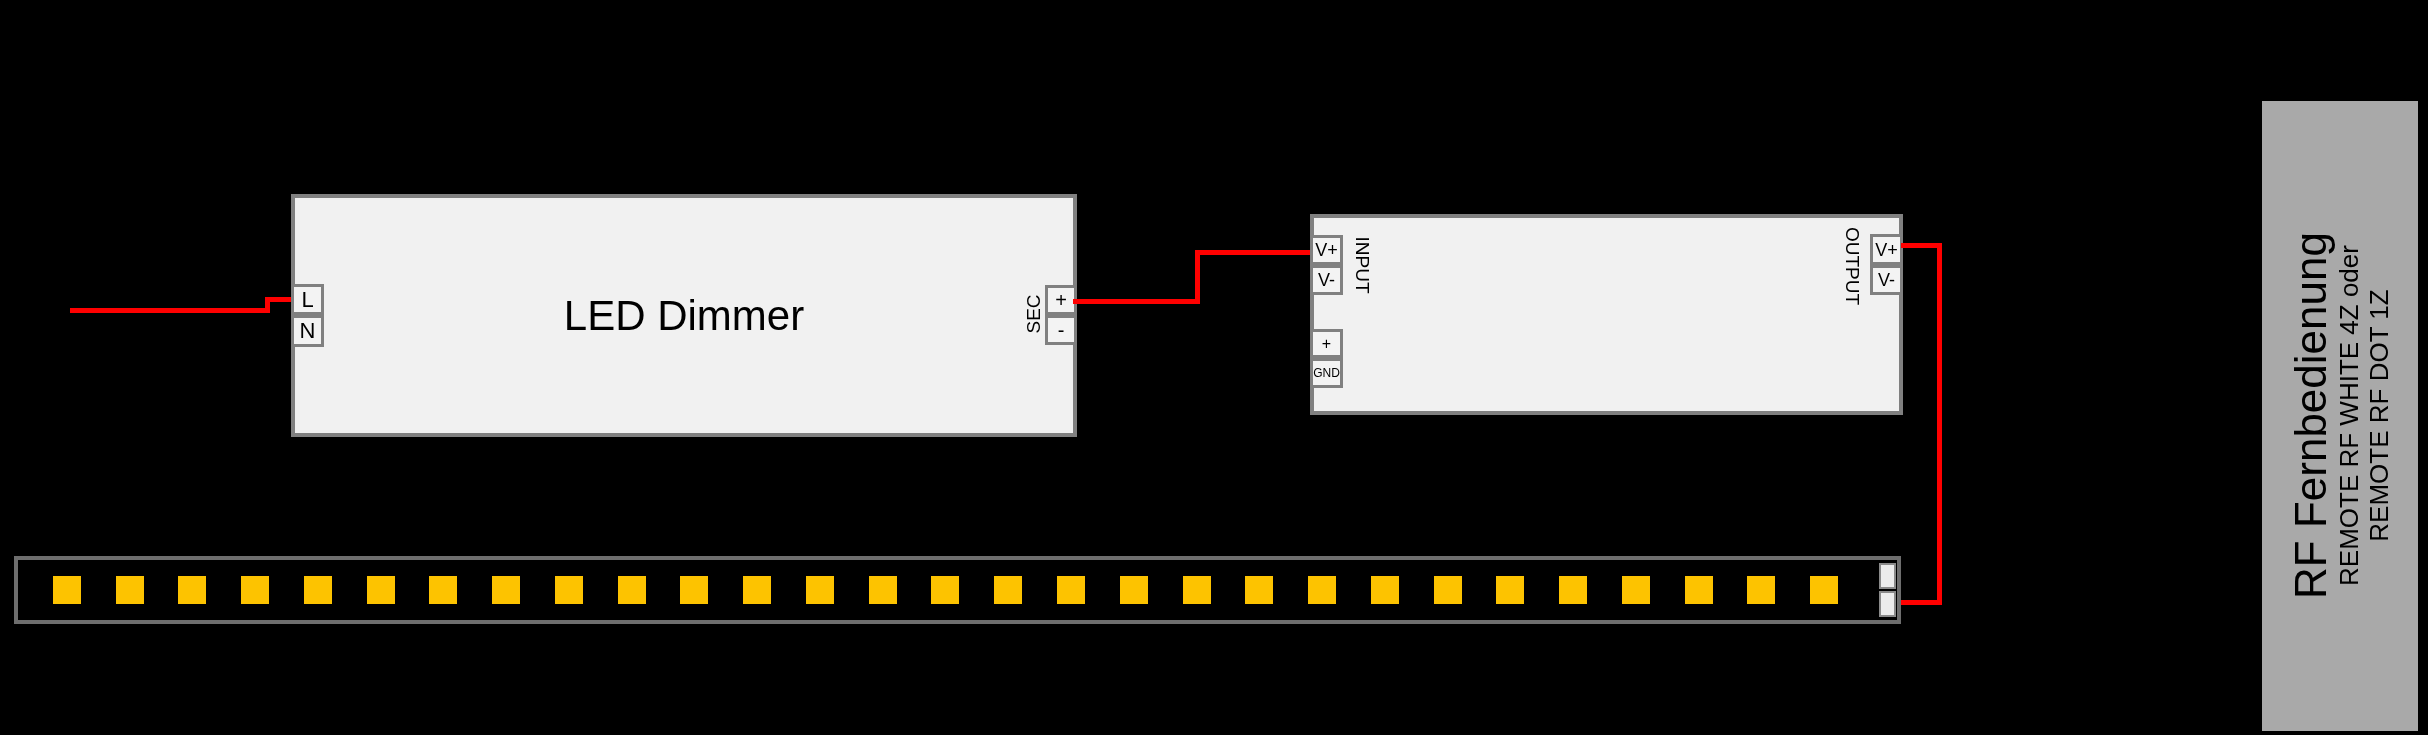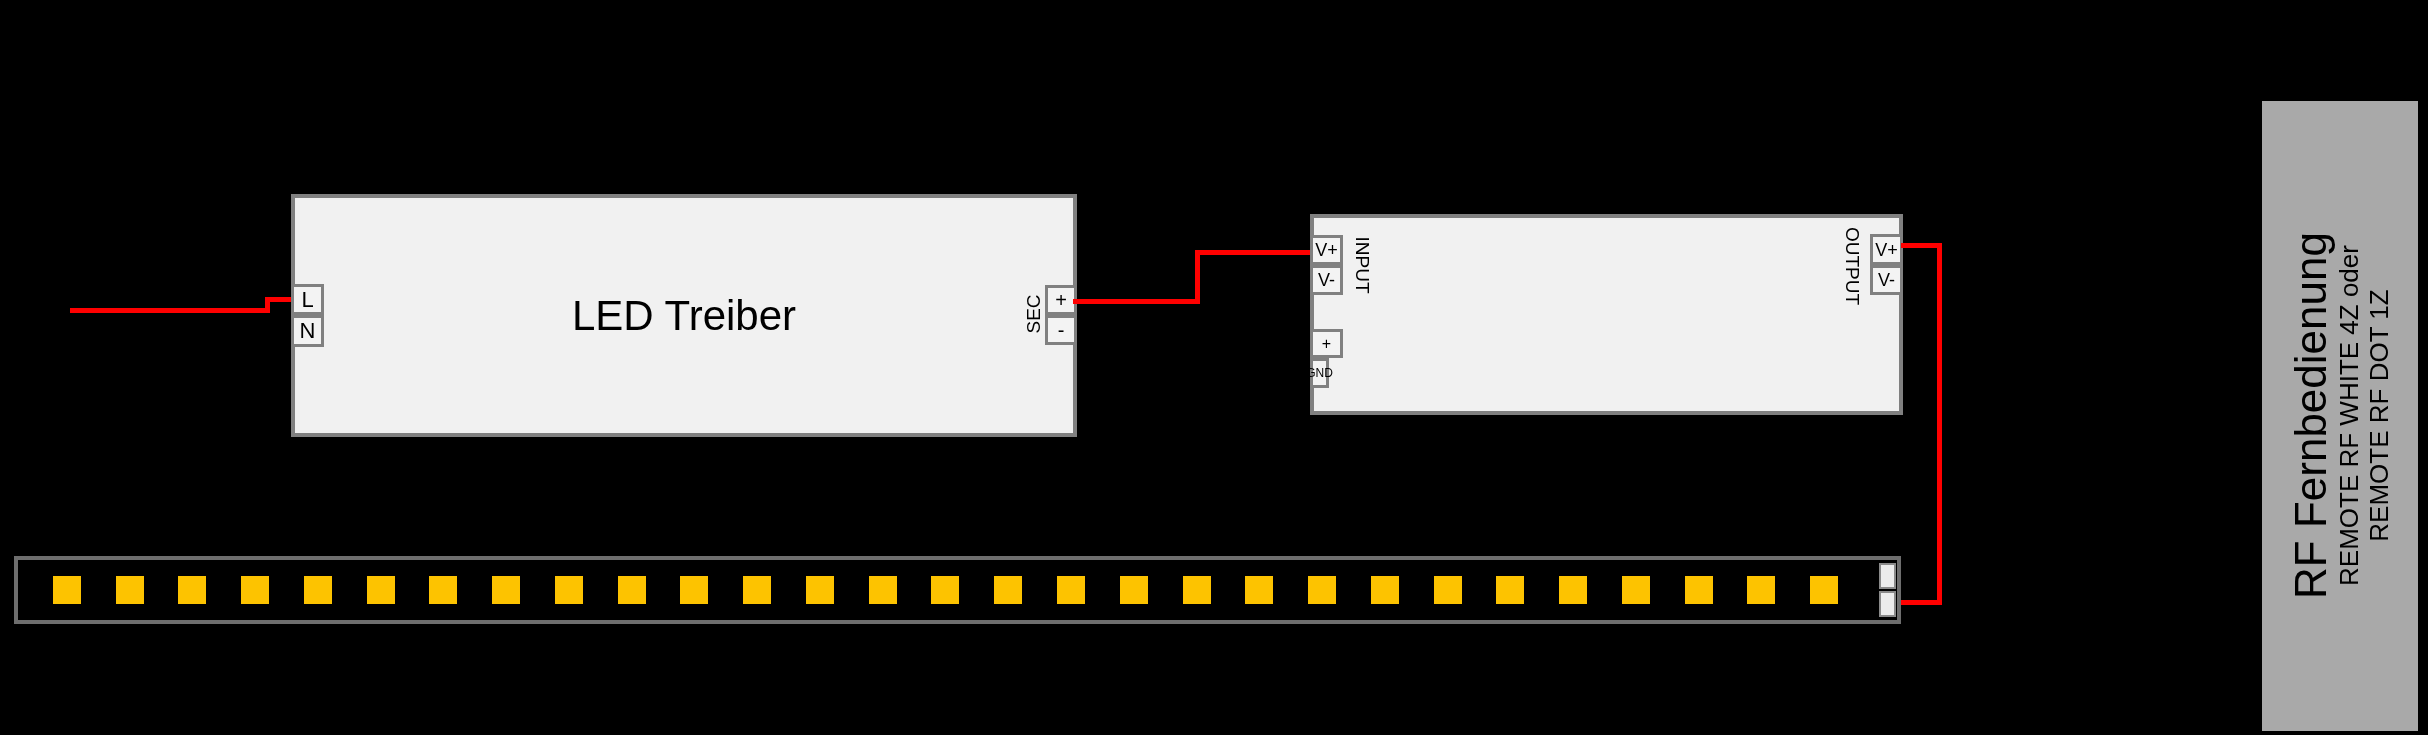--- a/index.html
+++ b/index.html
@@ -42,21 +42,21 @@
     color:#000;
     line-height:1;
   }
   .t-l   {left:-4px;top:86px;width:33px;height:31px;font-size:22px;}
   .t-n   {left:-4px;top:117px;width:33px;height:32px;font-size:22px;}
   .t-secp{right:-4px;top:87px;width:32px;height:30px;font-size:20px;}
   .t-secm{right:-4px;top:117px;width:32px;height:30px;font-size:20px;}
   .t-ivp {left:-4px;top:17px;width:33px;height:30px;font-size:18px;}
   .t-ivm {left:-4px;top:47px;width:33px;height:30px;font-size:18px;}
   .t-auxp{left:-4px;top:111px;width:33px;height:29px;font-size:16px;}
-  .t-gnd {left:-4px;top:140px;width:19px;height:30px;font-size:12px;}
+  .t-gnd {left:-4px;top:140px;width:33px;height:30px;font-size:12px;}
   .t-ovp {right:-4px;top:16px;width:33px;height:31px;font-size:18px;}
   .t-ovm {right:-4px;top:47px;width:33px;height:30px;font-size:18px;}
 
   
   .vlabel{
     position:absolute;
     display:flex;align-items:center;justify-content:center;
   }
   .vlabel span{white-space:nowrap;font-size:19px;color:#000;}
   .lbl-sec   {right:28px;top:84px;width:22px;height:64px;}
@@ -121,21 +121,21 @@
 </head>
 <body style="background-color: rgb(0, 0, 0);">
 
 <div class="stage">
 
   <div class="wire w-mains-h1" style="background-color: rgb(255, 0, 0);"></div>
   <div class="wire w-mains-v" style="background-color: rgb(255, 0, 0);"></div>
   <div class="wire w-mains-h2" style="background-color: rgb(255, 0, 0);"></div>
 
   <div class="comp-box box-led-driver" style="background-color: rgb(241, 241, 241);">
-    <div class="comp-title">LED Treiber</div>
+    <div class="comp-title">LED Dimmer</div>
     <div class="term t-l">L</div>
     <div class="term t-n">N</div>
     <div class="vlabel lbl-sec">
       <span>SEC</span>
     </div>
     <div class="term t-secp">+</div>
     <div class="term t-secm">-</div>
   </div>
 
   <div class="wire w-sec-h1" style="background-color: rgb(255, 0, 0);"></div>

